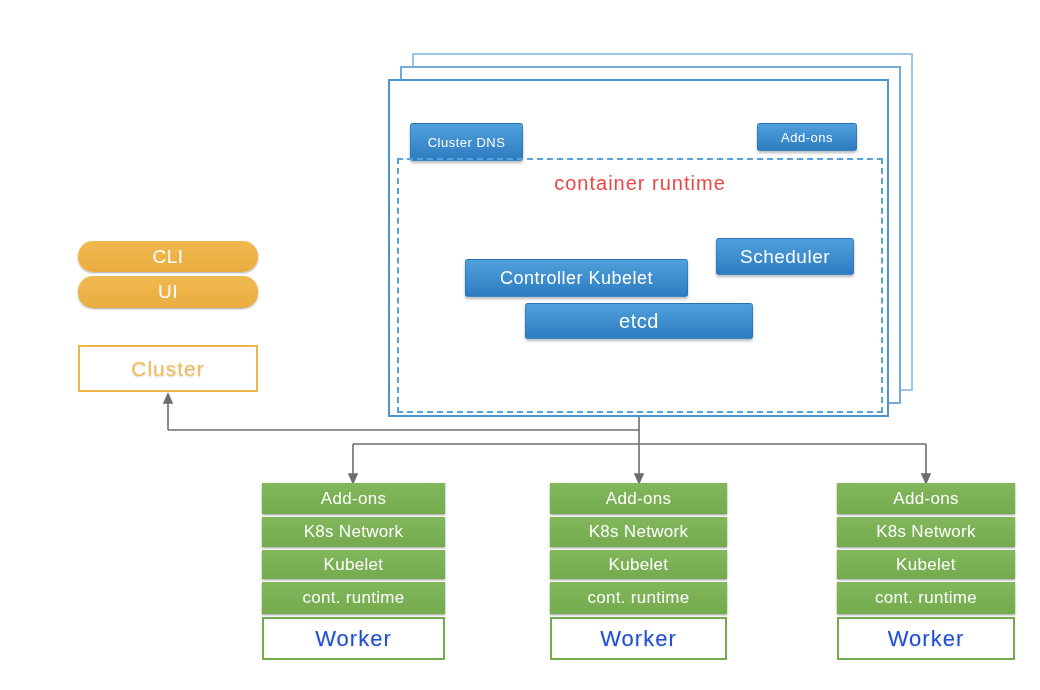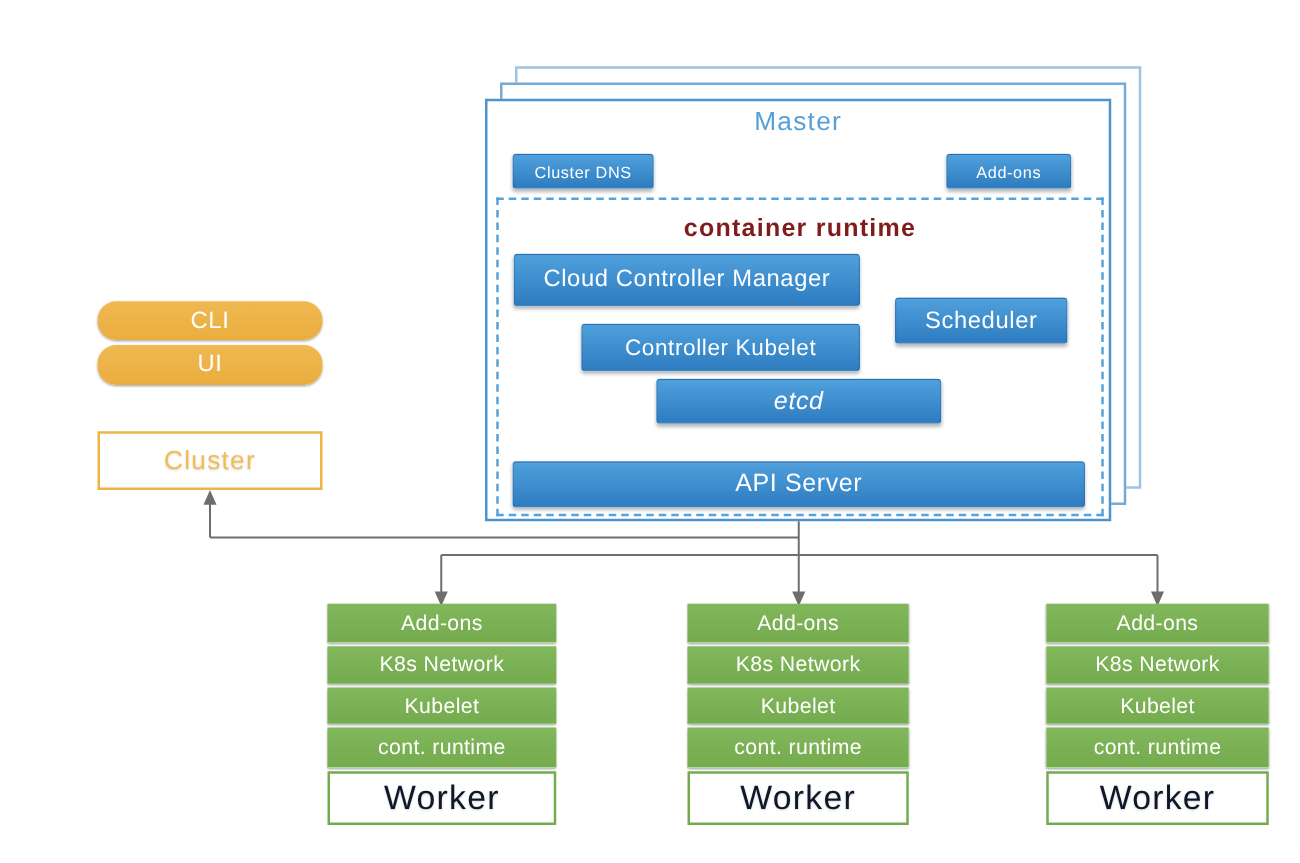--- a/index.html
+++ b/index.html
@@ -22,21 +22,21 @@
     box-shadow:0 2px 3px rgba(0,0,0,0.28);
     color:#ffffff;display:flex;align-items:center;justify-content:center;
     letter-spacing:0.5px;white-space:nowrap;
   }
   .small-btn{font-size:13px;}
   
   .cr-box{
     position:absolute;box-sizing:border-box;border:2px dashed #55a3dc;background:transparent;
   }
   .cr-label{
-    position:absolute;text-align:center;color:#7f1d1d;font-size:20px;letter-spacing:1px;font-weight:bold;
+    position:absolute;text-align:center;color:#ef4444;font-size:20px;letter-spacing:1px;
   }
   
   .orange-stack{position:absolute;}
   .orange-row{
     position:absolute;left:0;width:100%;box-sizing:border-box;
     background:linear-gradient(to bottom,#efb951,#eaad3f);
     box-shadow:0 1px 2px rgba(0,0,0,0.35);
     color:#ffffff;font-size:19px;letter-spacing:0.5px;
     display:flex;align-items:center;justify-content:center;border-radius:15px;
   }
@@ -53,21 +53,21 @@
     box-sizing:border-box;
     background:linear-gradient(to bottom,#82b75c,#74ab4d);
     box-shadow:0 1px 2px rgba(0,0,0,0.4);
     color:#ffffff;font-size:17px;letter-spacing:0.3px;
     display:flex;align-items:center;justify-content:center;
     margin-bottom:3px;white-space:nowrap;
   }
   .worker-label{
     box-sizing:border-box;flex:1;
     background:#ffffff;border:2px solid #74ac4d;
-    color:#0f172a;font-size:27px;letter-spacing:1px;
+    color:#1d4ed8;font-size:22px;letter-spacing:1px;
     display:flex;align-items:center;justify-content:center;
     text-shadow:0 1px 2px rgba(0,0,0,0.18);
   }
   
   #arrows{position:absolute;left:0;top:0;z-index:1;pointer-events:none;}
   .z2{z-index:2;}
 </style>
 </head>
 <body>
 
@@ -105,33 +105,30 @@
       <polygon points="353,483 349,474 357,474"></polygon>
       <line x1="926" y1="444" x2="926" y2="477"></line>
       <polygon points="926,483 922,474 930,474"></polygon>
     </g>
   </svg>
 
   <div class="m-layer back" style="left:412px;top:53px;width:501px;height:338px;"></div>
   <div class="m-layer mid" style="left:400px;top:66px;width:501px;height:338px;"></div>
   <div class="m-layer z2" style="left:388px;top:79px;width:501px;height:338px;"></div>
 
-  <div class="master-title z2" style="left:388px;top:86px;width:501px;">Master</div>
 
-  <div class="blue-box small-btn z2" style="left:410px;top:123px;width:113px;height:28px;">Cluster DNS</div>
+  <div class="blue-box small-btn z2" style="left:410px;top:123px;width:113px;height:38px;">Cluster DNS</div>
   <div class="blue-box small-btn z2" style="left:757px;top:123px;width:100px;height:28px;">Add-ons</div>
 
   <div class="cr-box z2" style="left:397px;top:158px;width:486px;height:255px;"></div>
   <div class="cr-label z2" style="left:397px;top:172px;width:486px;">container runtime</div>
 
-  <div class="blue-box z2" style="left:411px;top:203px;width:277px;height:42px;font-size:19px;">Cloud Controller Manager</div>
   <div class="blue-box z2" style="left:465px;top:259px;width:223px;height:38px;font-size:18px;">Controller Kubelet</div>
   <div class="blue-box z2" style="left:716px;top:238px;width:138px;height:37px;font-size:19px;">Scheduler</div>
-  <div class="blue-box z2" style="left:525px;top:303px;width:228px;height:36px;font-size:20px;font-style:italic;">etcd</div>
-  <div class="blue-box z2" style="left:410px;top:369px;width:458px;height:37px;font-size:20px;">API Server</div>
+  <div class="blue-box z2" style="left:525px;top:303px;width:228px;height:36px;font-size:20px;">etcd</div>
 
   <div class="orange-stack z2" style="left:78px;top:241px;width:180px;height:151px;">
     <div class="orange-row" style="top:0;height:31px;">CLI</div>
     <div class="orange-row" style="top:35px;height:32px;">UI</div>
     <div class="access-box" style="top:104px;height:47px;">Cluster</div>
   </div>
 
   <div class="worker-stack z2" style="left:262px;top:483px;width:183px;height:177px;">
     <div class="green-row" style="height:31px;">Add-ons</div>
     <div class="green-row" style="height:30px;">K8s Network</div>

